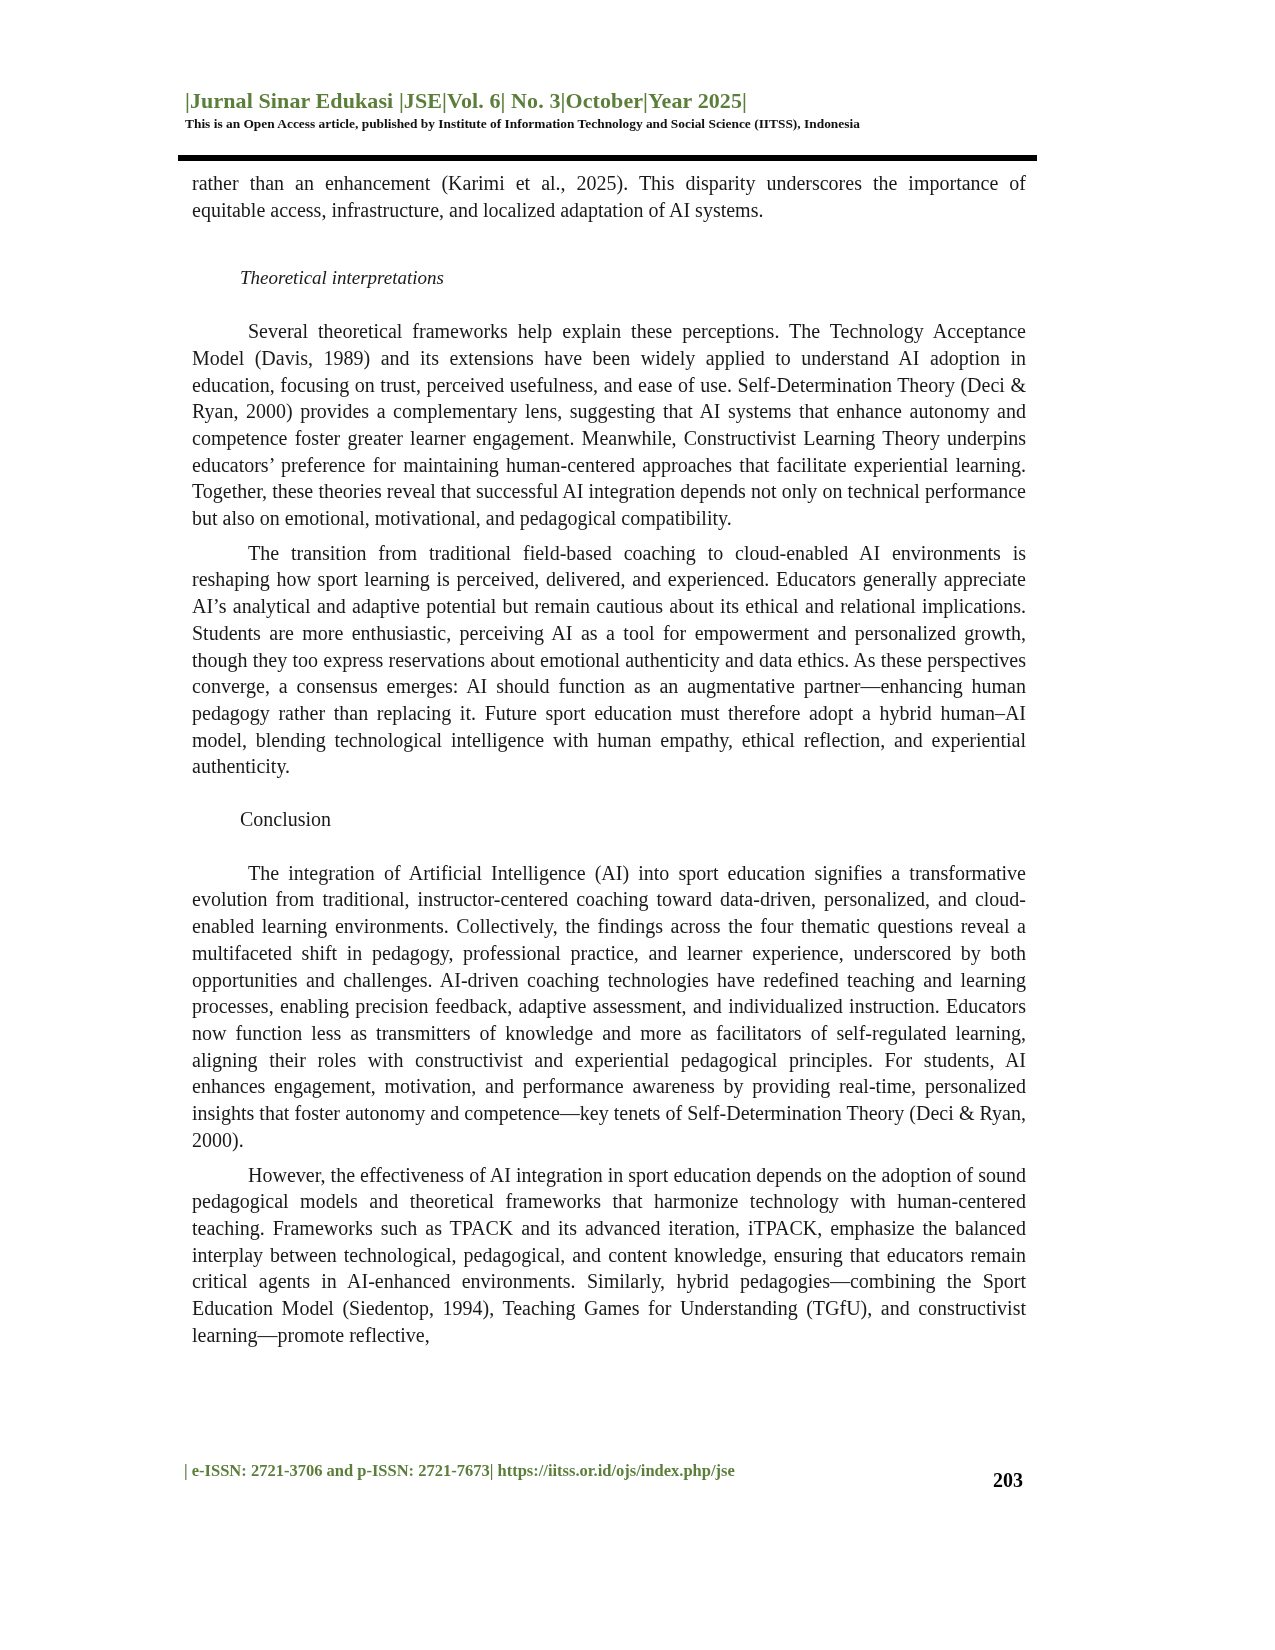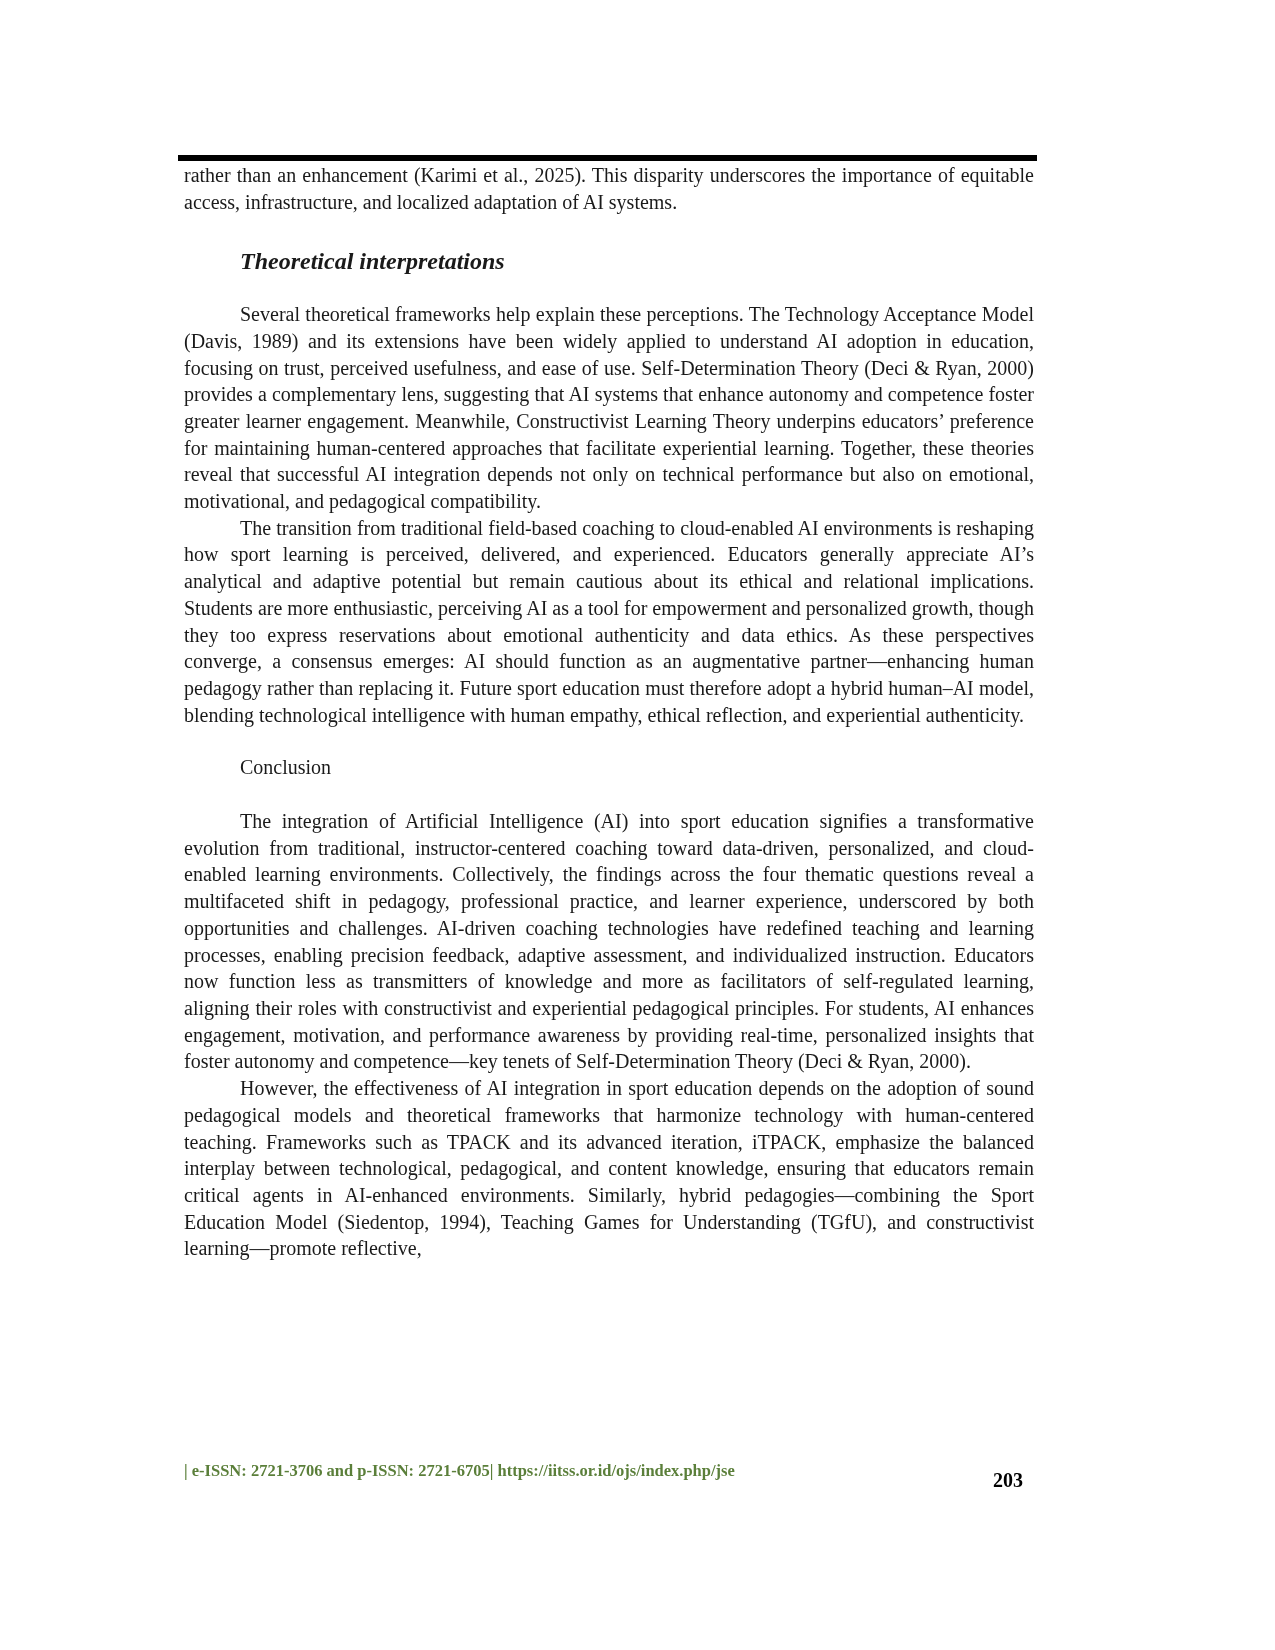--- a/index.html
+++ b/index.html
@@ -13,55 +13,59 @@
   .open-access {
     font-family: "Liberation Serif", serif; color: #111; font-size: 13.4px; font-weight: bold;
     line-height: 18px; margin-top: 1px; white-space: nowrap;
   }
   .rule { position: absolute; left: 178px; top: 155px; width: 859px; height: 6px; background: #000; }
   .body-text {
     position: absolute; left: 184px; top: 162px; width: 850px;
     font-family: "Liberation Serif", serif; font-size: 20px; line-height: 26.7px; color: #1a1a1a;
     text-align: justify;
   }
-  .body-text p { margin: 0; }
+  .body-text p { margin: 8px; }
   .indent { text-indent: 56px; }
   .heading-italic {
-    font-family: "Liberation Serif", serif; font-style: italic; font-weight: bold; font-size: 24px;
-    margin: 33px 0 26px 56px; line-height: 26.7px;
+    font-family: "Liberation Serif", serif; font-style: italic; font-weight: normal; font-size: 19px;
+    margin: 42px 0 26px 56px; line-height: 26.7px;
   }
   .heading-bold {
     font-family: "Liberation Serif", serif; font-weight: normal; font-size: 20px;
     margin: 26px 0 27px 56px; line-height: 26.7px;
   }
   .footer { position: absolute; left: 184px; top: 1457px; width: 860px; height: 30px; }
   .footer-text {
     font-family: "Liberation Serif", serif; color: #5b7f3a; font-size: 16.5px; font-weight: bold;
     position: absolute; left: 0; top: 4px; white-space: nowrap;
   }
   .page-num {
     font-family: "Liberation Serif", serif; color: #000; font-size: 20px; font-weight: bold;
     position: absolute; left: 809px; top: 0px; margin-top: 12px;
   }
 </style>
 </head>
 <body>
 
 <div class="page">
+  <div class="header">
+    <div class="journal-title">|Jurnal Sinar Edukasi |JSE|Vol. 6| No. 3|October|Year 2025|</div>
+    <div class="open-access">This is an Open Access article, published by Institute of Information Technology and Social Science (IITSS), Indonesia</div>
+  </div>
   <div class="rule"></div>
 
   <div class="body-text">
     <p>rather than an enhancement (Karimi et al., 2025). This disparity underscores the importance of equitable access, infrastructure, and localized adaptation of AI systems.</p>
 
     <div class="heading-italic">Theoretical interpretations</div>
     <p class="indent">Several theoretical frameworks help explain these perceptions. The Technology Acceptance Model (Davis, 1989) and its extensions have been widely applied to understand AI adoption in education, focusing on trust, perceived usefulness, and ease of use. Self-Determination Theory (Deci &amp; Ryan, 2000) provides a complementary lens, suggesting that AI systems that enhance autonomy and competence foster greater learner engagement. Meanwhile, Constructivist Learning Theory underpins educators’ preference for maintaining human-centered approaches that facilitate experiential learning. Together, these theories reveal that successful AI integration depends not only on technical performance but also on emotional, motivational, and pedagogical compatibility.</p>
     <p class="indent">The transition from traditional field-based coaching to cloud-enabled AI environments is reshaping how sport learning is perceived, delivered, and experienced. Educators generally appreciate AI’s analytical and adaptive potential but remain cautious about its ethical and relational implications. Students are more enthusiastic, perceiving AI as a tool for empowerment and personalized growth, though they too express reservations about emotional authenticity and data ethics. As these perspectives converge, a consensus emerges: AI should function as an augmentative partner—enhancing human pedagogy rather than replacing it. Future sport education must therefore adopt a hybrid human–AI model, blending technological intelligence with human empathy, ethical reflection, and experiential authenticity.</p>
 
     <div class="heading-bold">Conclusion</div>
     <p class="indent">The integration of Artificial Intelligence (AI) into sport education signifies a transformative evolution from traditional, instructor-centered coaching toward data-driven, personalized, and cloud-enabled learning environments. Collectively, the findings across the four thematic questions reveal a multifaceted shift in pedagogy, professional practice, and learner experience, underscored by both opportunities and challenges. AI-driven coaching technologies have redefined teaching and learning processes, enabling precision feedback, adaptive assessment, and individualized instruction. Educators now function less as transmitters of knowledge and more as facilitators of self-regulated learning, aligning their roles with constructivist and experiential pedagogical principles. For students, AI enhances engagement, motivation, and performance awareness by providing real-time, personalized insights that foster autonomy and competence—key tenets of Self-Determination Theory (Deci &amp; Ryan, 2000).</p>
     <p class="indent">However, the effectiveness of AI integration in sport education depends on the adoption of sound pedagogical models and theoretical frameworks that harmonize technology with human-centered teaching. Frameworks such as TPACK and its advanced iteration, iTPACK, emphasize the balanced interplay between technological, pedagogical, and content knowledge, ensuring that educators remain critical agents in AI-enhanced environments. Similarly, hybrid pedagogies—combining the Sport Education Model (Siedentop, 1994), Teaching Games for Understanding (TGfU), and constructivist learning—promote reflective,</p>
   </div>
 
   <div class="footer">
-    <span class="footer-text">| e-ISSN: 2721-3706 and p-ISSN: 2721-6705| https://iitss.or.id/ojs/index.php/jse</span>
+    <span class="footer-text">| e-ISSN: 2721-3706 and p-ISSN: 2721-7673| https://iitss.or.id/ojs/index.php/jse</span>
     <span class="page-num">203</span>
   </div>
 </div>
 
 </body></html>

